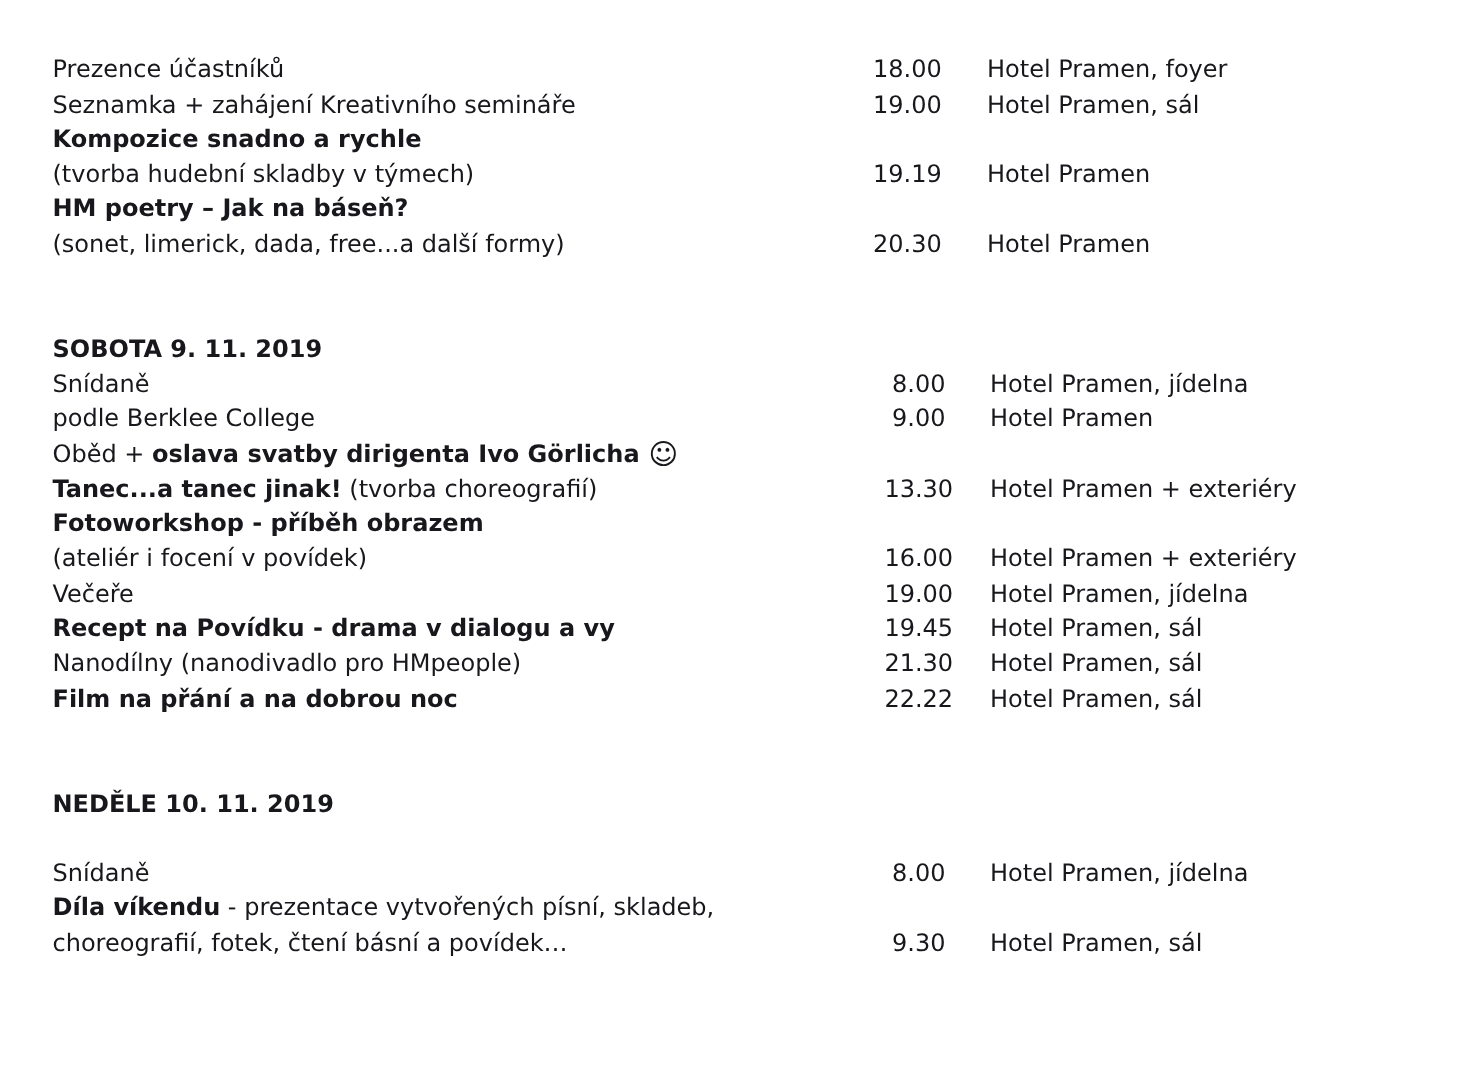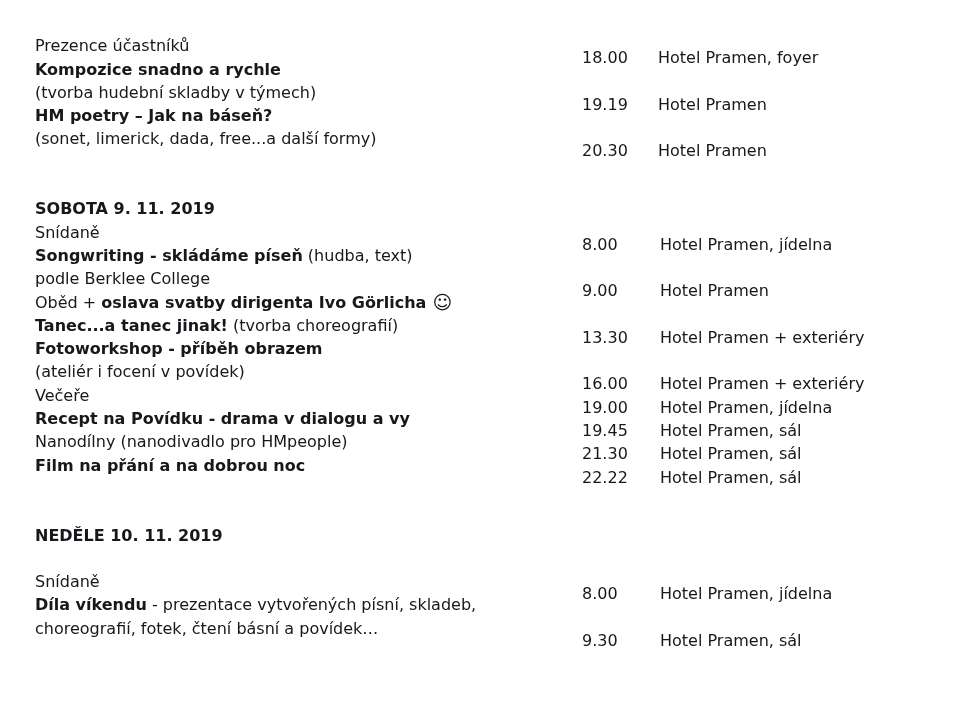--- a/index.html
+++ b/index.html
@@ -20,52 +20,52 @@
     height: 23.3px;
     line-height: 23.3px;
     white-space: nowrap;
   }
   .left { white-space: pre; }
   .sec-title { font-weight: 700; }
   .b { font-weight: 700; }
   .gap1 { height: 23.3px; }
   .gap2 { height: 46.6px; }
   .right { position: absolute; left: 547px; top: 0; white-space: nowrap; }
-  .time { display: inline-block; margin-top: 12px; }
+  .time { display: inline-block; }
   .sec-fri .time { width: 49px; text-align: left; }
   .sec-fri .loc { margin-left: 27px; }
-  .sec-satsun .time { width: 61px; text-align: left; }
+  .sec-satsun .time { width: 61px; text-align: center; }
   .sec-satsun .loc { margin-left: 17px; }
   .smiley {
     font-size: 19px;
     margin-left: 6px;
     vertical-align: -1px;
     font-weight: 400;
   }
 </style>
 </head>
 <body>
 
 <div class="page">
 
   <section>
     <div class="gap1"></div>
     <div class="line sec-fri"><span class="left"><span>Prezence účastníků</span></span><span class="right"><span class="time">18.00</span><span class="loc">Hotel Pramen, foyer</span></span></div>
+    <div class="line sec-fri"><span class="left"><span>Seznamka + zahájení Kreativního semináře</span></span><span class="right"><span class="time">19.00</span><span class="loc">Hotel Pramen, sál</span></span></div>
     <div class="line sec-fri"><span class="left"><span class="b">Kompozice snadno a rychle</span></span></div>
     <div class="line sec-fri"><span class="left"><span>(tvorba hudební skladby v týmech)</span></span><span class="right"><span class="time">19.19</span><span class="loc">Hotel Pramen</span></span></div>
     <div class="line sec-fri"><span class="left"><span class="b">HM poetry – Jak na báseň?</span></span></div>
     <div class="line sec-fri"><span class="left"><span>(sonet, limerick, dada, free...a další formy)</span></span><span class="right"><span class="time">20.30</span><span class="loc">Hotel Pramen</span></span></div>
   </section>
 
   <div class="gap2"></div>
 
   <section>
     <div class="line sec-title">SOBOTA 9. 11. 2019</div>
     <div class="line sec-satsun"><span class="left"><span>Snídaně</span></span><span class="right"><span class="time">8.00</span><span class="loc">Hotel Pramen, jídelna</span></span></div>
-    <div class="line sec-satsun"><span class="left"><span class="b">Songwriting - skládáme píseň</span><span> (hudba, text)</span></span></div>
     <div class="line sec-satsun"><span class="left"><span>podle Berklee College</span></span><span class="right"><span class="time">9.00</span><span class="loc">Hotel Pramen</span></span></div>
     <div class="line sec-satsun"><span class="left"><span>Oběd + </span><span class="b">oslava svatby dirigenta Ivo Görlicha</span><span class="smiley">☺</span></span></div>
     <div class="line sec-satsun"><span class="left"><span class="b">Tanec...a tanec jinak!</span><span> (tvorba choreografií)</span></span><span class="right"><span class="time">13.30</span><span class="loc">Hotel Pramen + exteriéry</span></span></div>
     <div class="line sec-satsun"><span class="left"><span class="b">Fotoworkshop - příběh obrazem</span></span></div>
     <div class="line sec-satsun"><span class="left"><span>(ateliér i focení v povídek)</span></span><span class="right"><span class="time">16.00</span><span class="loc">Hotel Pramen + exteriéry</span></span></div>
     <div class="line sec-satsun"><span class="left"><span>Večeře</span></span><span class="right"><span class="time">19.00</span><span class="loc">Hotel Pramen, jídelna</span></span></div>
     <div class="line sec-satsun"><span class="left"><span class="b">Recept na Povídku - drama v dialogu a vy</span></span><span class="right"><span class="time">19.45</span><span class="loc">Hotel Pramen, sál</span></span></div>
     <div class="line sec-satsun"><span class="left"><span>Nanodílny (nanodivadlo pro HMpeople)</span></span><span class="right"><span class="time">21.30</span><span class="loc">Hotel Pramen, sál</span></span></div>
     <div class="line sec-satsun"><span class="left"><span class="b">Film na přání a na dobrou noc</span></span><span class="right"><span class="time">22.22</span><span class="loc">Hotel Pramen, sál</span></span></div>
   </section>

